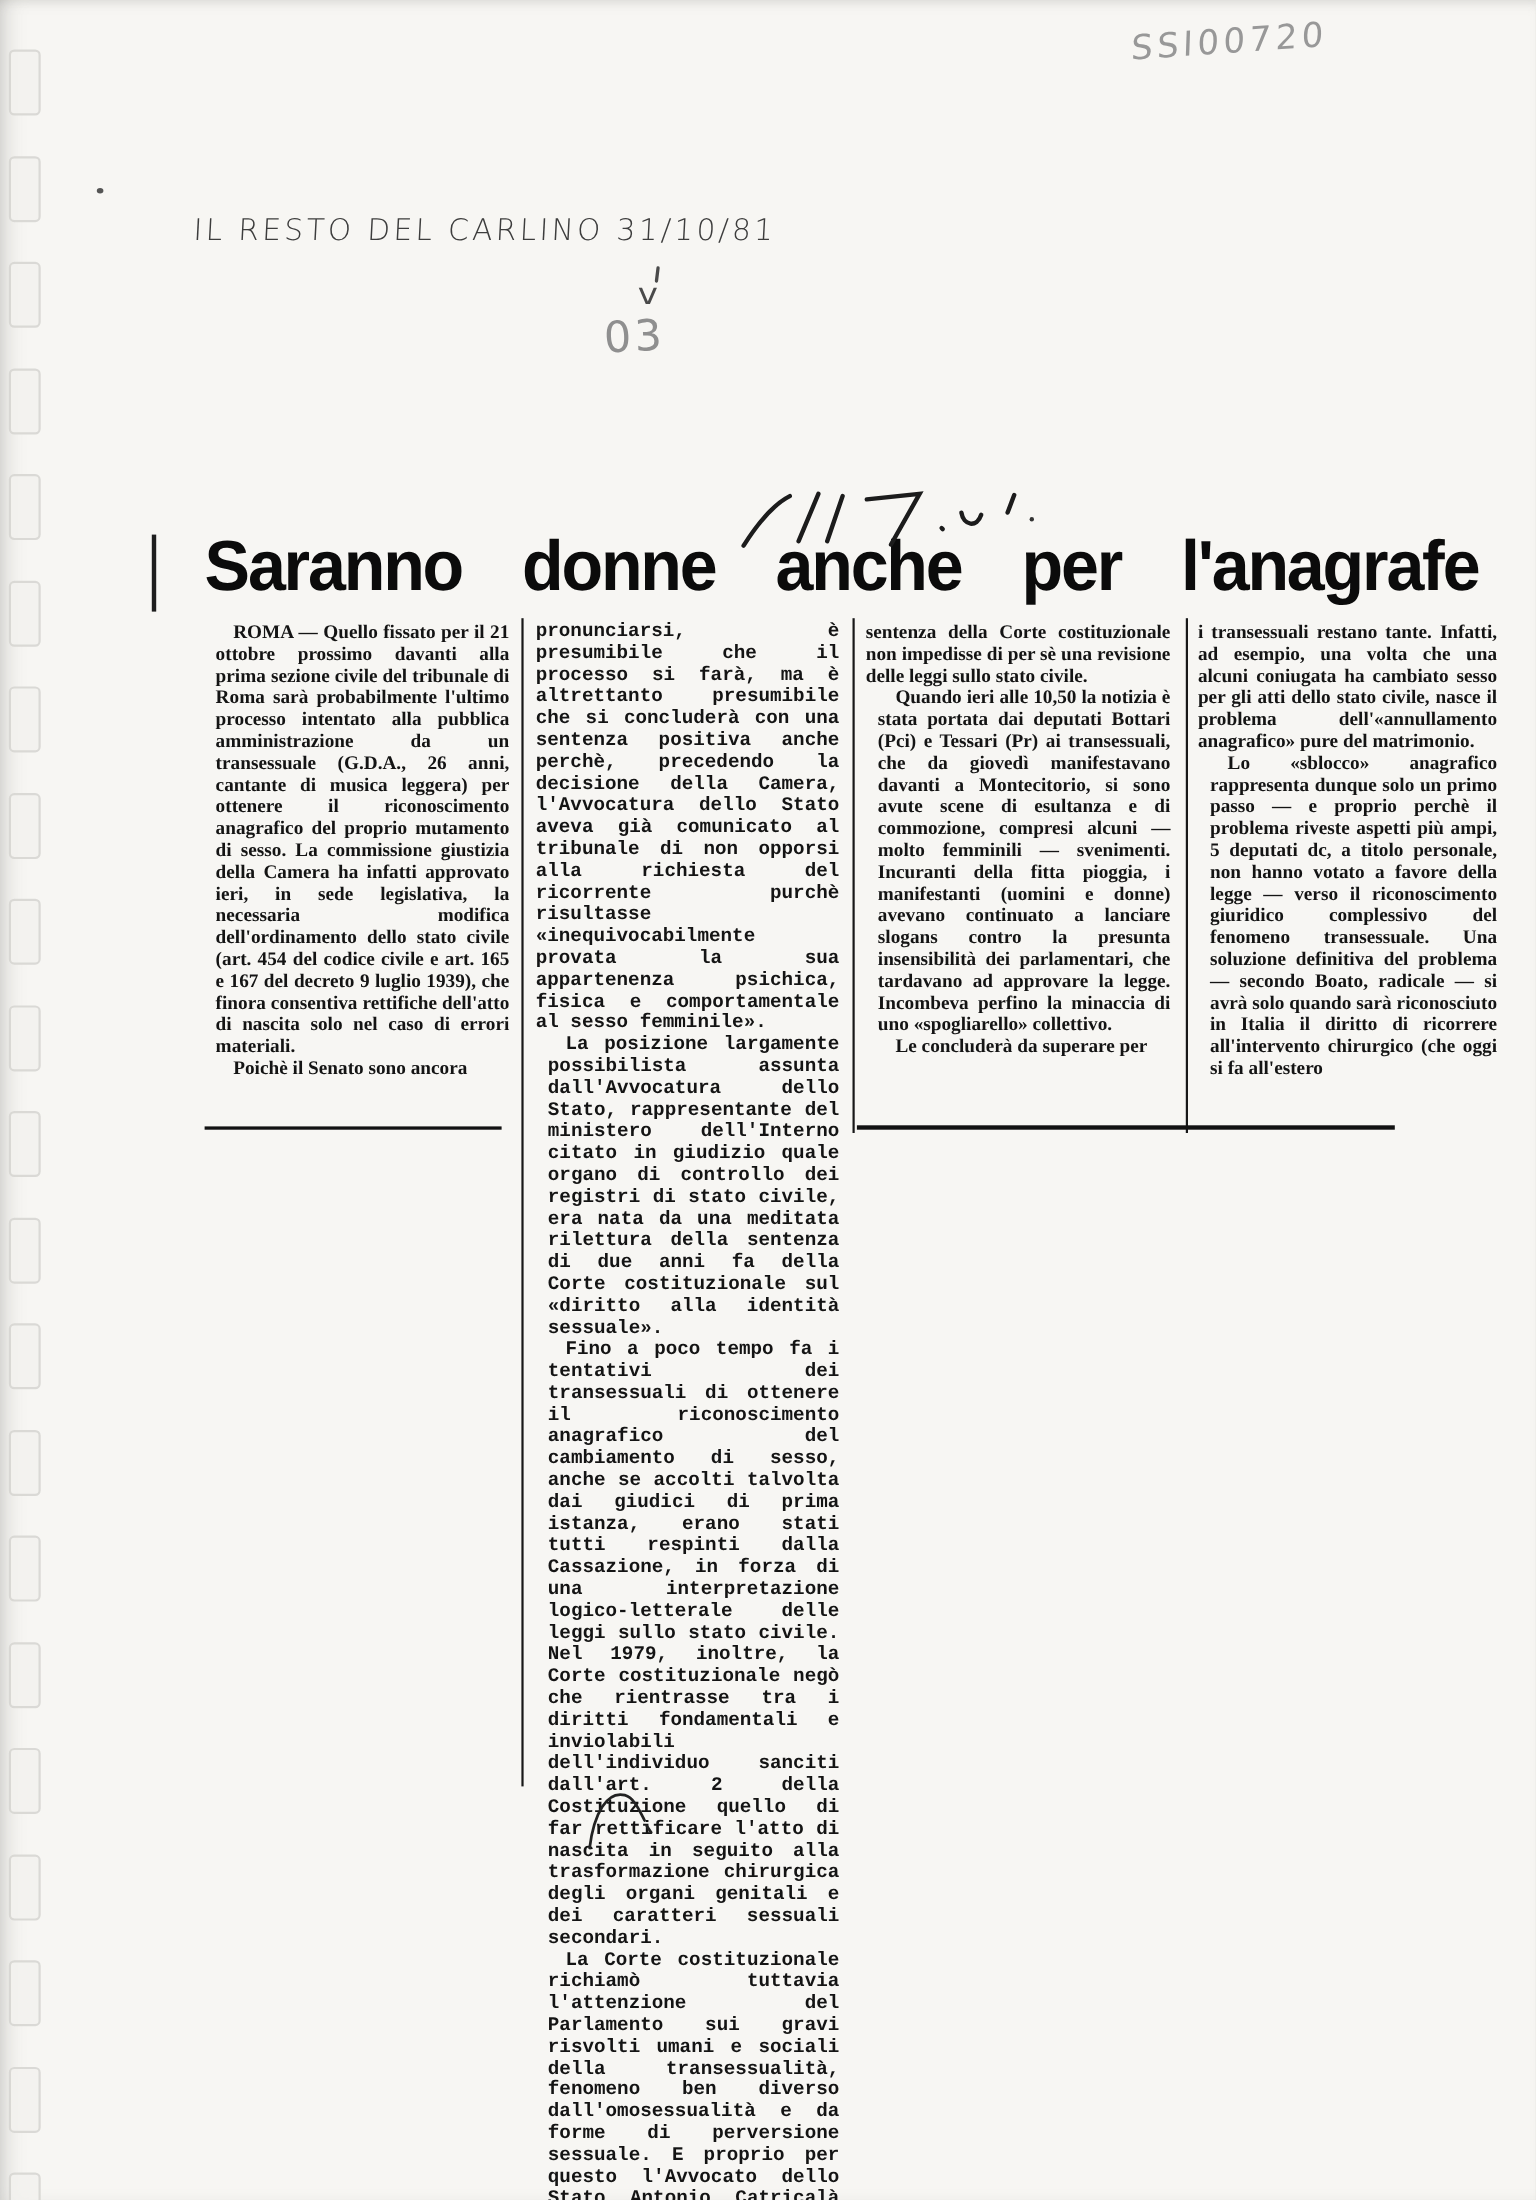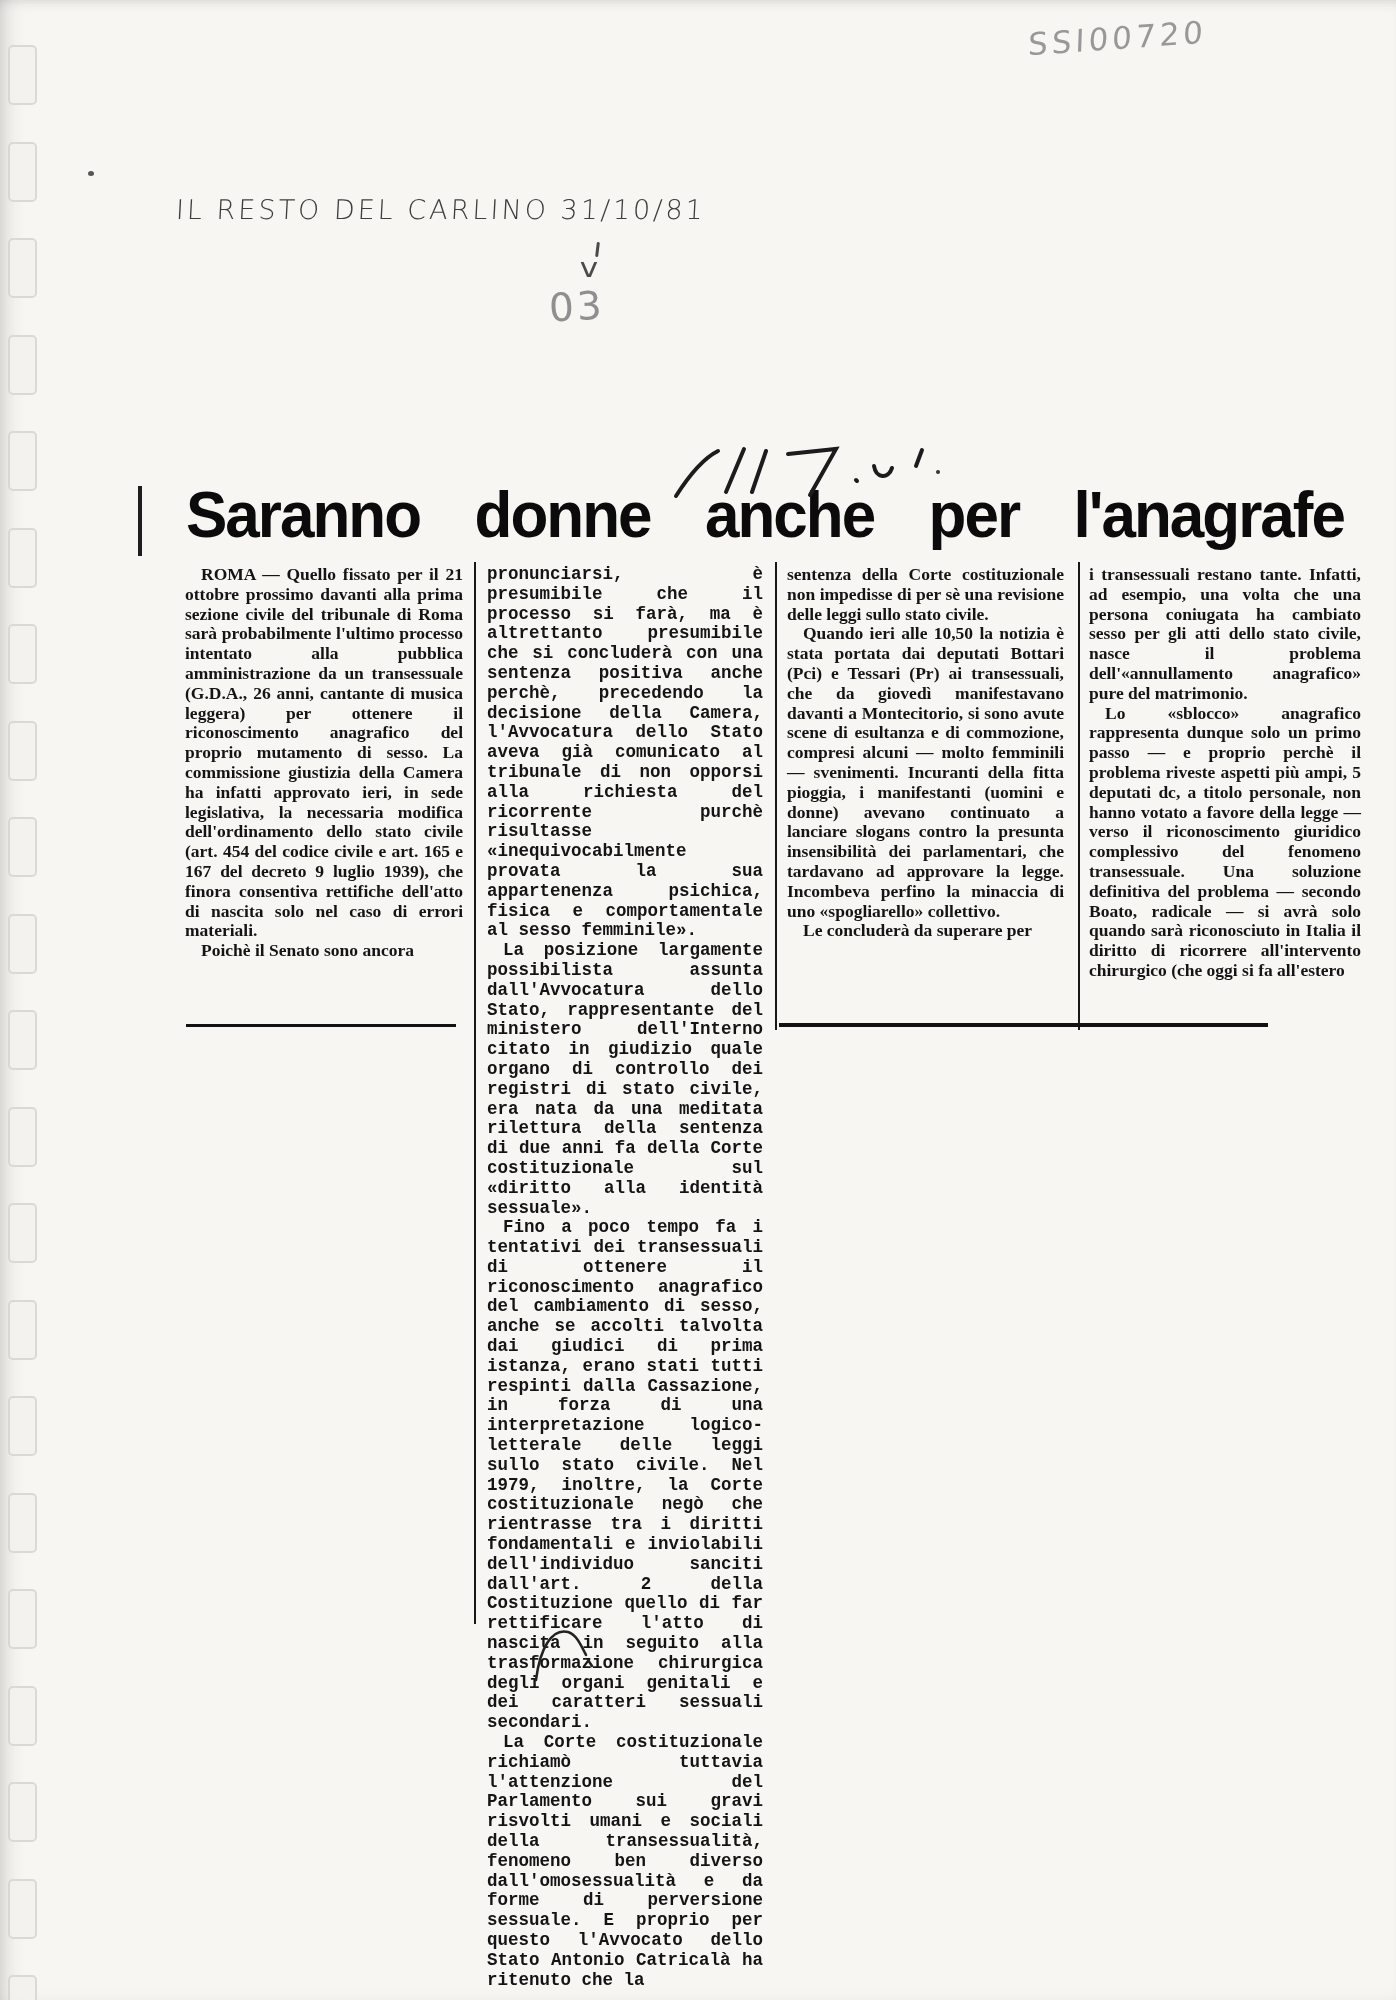--- a/index.html
+++ b/index.html
@@ -53,21 +53,21 @@
     color:#0b0b0b;white-space:nowrap;transform:scaleY(1.04);transform-origin:top left;
   }
   .scribble{position:absolute;left:660px;top:442px;}
   
   .col{
     position:absolute;top:565px;
     font-size:17.5px;line-height:19.8px;font-weight:bold;color:#141414;
     text-align:justify;
   }
   .col p{margin:0;}
-  .col p.indent{text-indent:16px;}
+  .col p.indent{text-indent:16px;margin-left:11px;}
   .col-1{left:185px;width:278px;}
   .col-2{left:487px;width:276px;font-family:Liberation Mono, monospace;}
   .col-3{left:787px;width:277px;}
   .col-4{left:1089px;width:272px;}
   .vrule{position:absolute;width:2px;background:#181818;}
   .vrule-1{left:474px;top:562px;height:1062px;}
   .vrule-2{left:775px;top:562px;height:468px;}
   .vrule-3{left:1078px;top:562px;height:468px;}
   .hrule{position:absolute;background:#121212;}
   .hrule-1{left:186px;top:1024px;width:270px;height:3px;}
@@ -152,21 +152,21 @@
     <p class="indent">La Corte costituzionale richiamò tuttavia l'attenzione del Parlamento sui gravi risvolti umani e sociali della transessualità, fenomeno ben diverso dall'omosessualità e da forme di perversione sessuale. E proprio per questo l'Avvocato dello Stato Antonio Catricalà ha ritenuto che la</p>
   </div>
 
   <div class="col col-3">
     <p>sentenza della Corte costituzionale non impedisse di per sè una revisione delle leggi sullo stato civile.</p>
     <p class="indent">Quando ieri alle 10,50 la notizia è stata portata dai deputati Bottari (Pci) e Tessari (Pr) ai transessuali, che da giovedì manifestavano davanti a Montecitorio, si sono avute scene di esultanza e di commozione, compresi alcuni — molto femminili — svenimenti. Incuranti della fitta pioggia, i manifestanti (uomini e donne) avevano continuato a lanciare slogans contro la presunta insensibilità dei parlamentari, che tardavano ad approvare la legge. Incombeva perfino la minaccia di uno «spogliarello» collettivo.</p>
     <p class="indent">Le concluderà da superare per</p>
   </div>
 
   <div class="col col-4">
-    <p>i transessuali restano tante. Infatti, ad esempio, una volta che una persona coniugata ha cambiato sesso per gli atti dello stato civile, nasce il problema dell'«annullamento anagrafico» pure del matrimonio.</p>
+    <p>i transessuali restano tante. Infatti, ad esempio, una volta che una alcuni coniugata ha cambiato sesso per gli atti dello stato civile, nasce il problema dell'«annullamento anagrafico» pure del matrimonio.</p>
     <p class="indent">Lo «sblocco» anagrafico rappresenta dunque solo un primo passo — e proprio perchè il problema riveste aspetti più ampi, 5 deputati dc, a titolo personale, non hanno votato a favore della legge — verso il riconoscimento giuridico complessivo del fenomeno transessuale. Una soluzione definitiva del problema — secondo Boato, radicale — si avrà solo quando sarà riconosciuto in Italia il diritto di ricorrere all'intervento chirurgico (che oggi si fa all'estero</p>
   </div>
 
   <div class="vrule vrule-1"></div>
   <div class="vrule vrule-2"></div>
   <div class="vrule vrule-3"></div>
 
   <div class="hrule hrule-1"></div>
   <div class="hrule hrule-2"></div>
 

